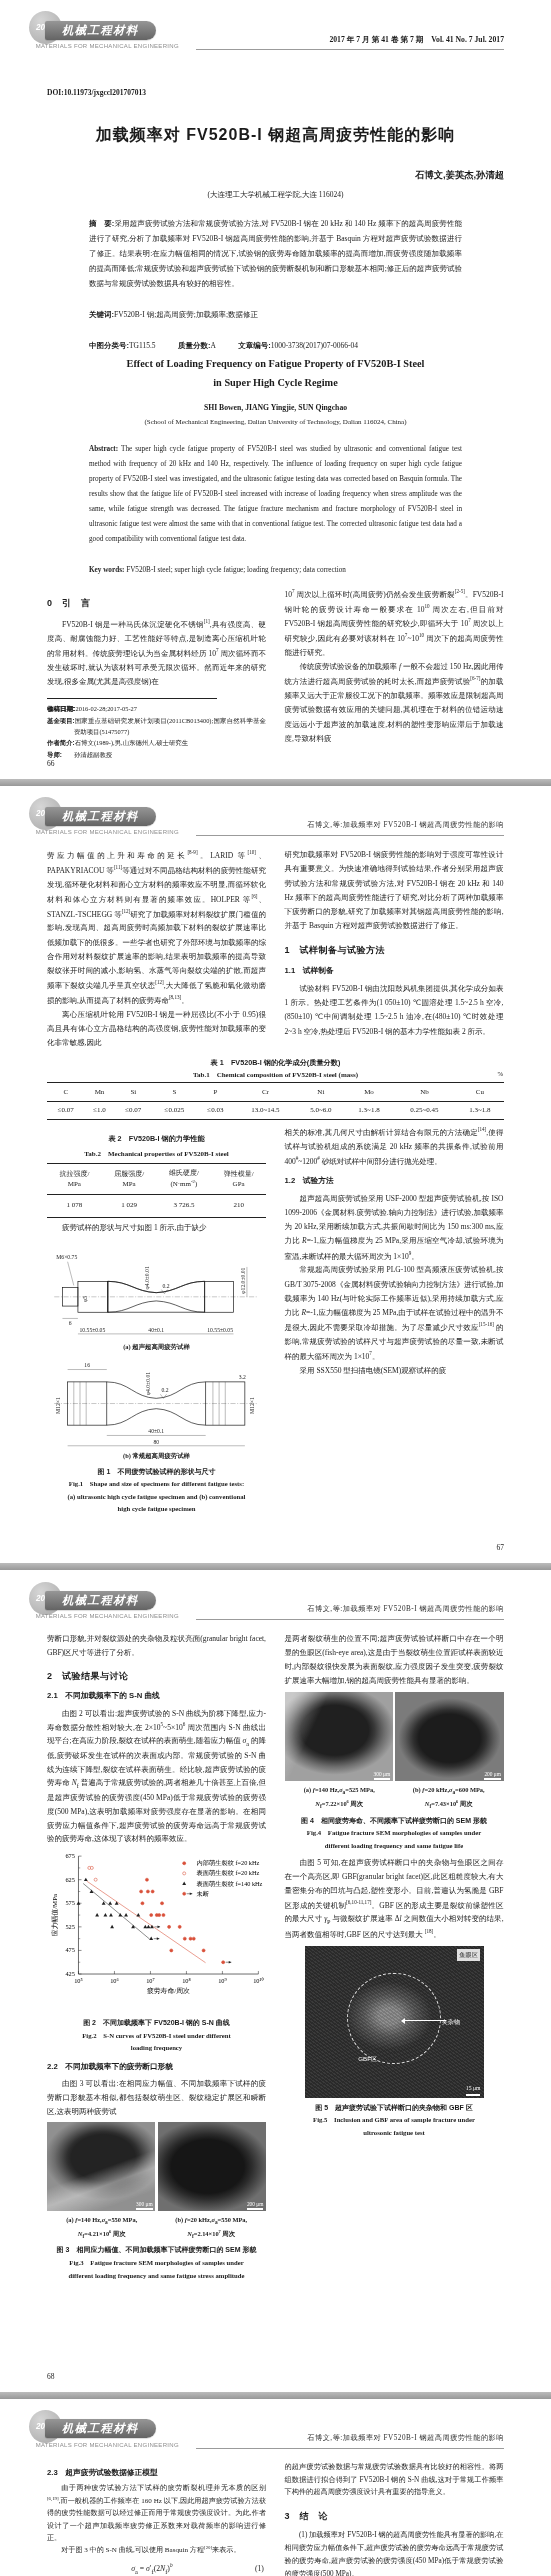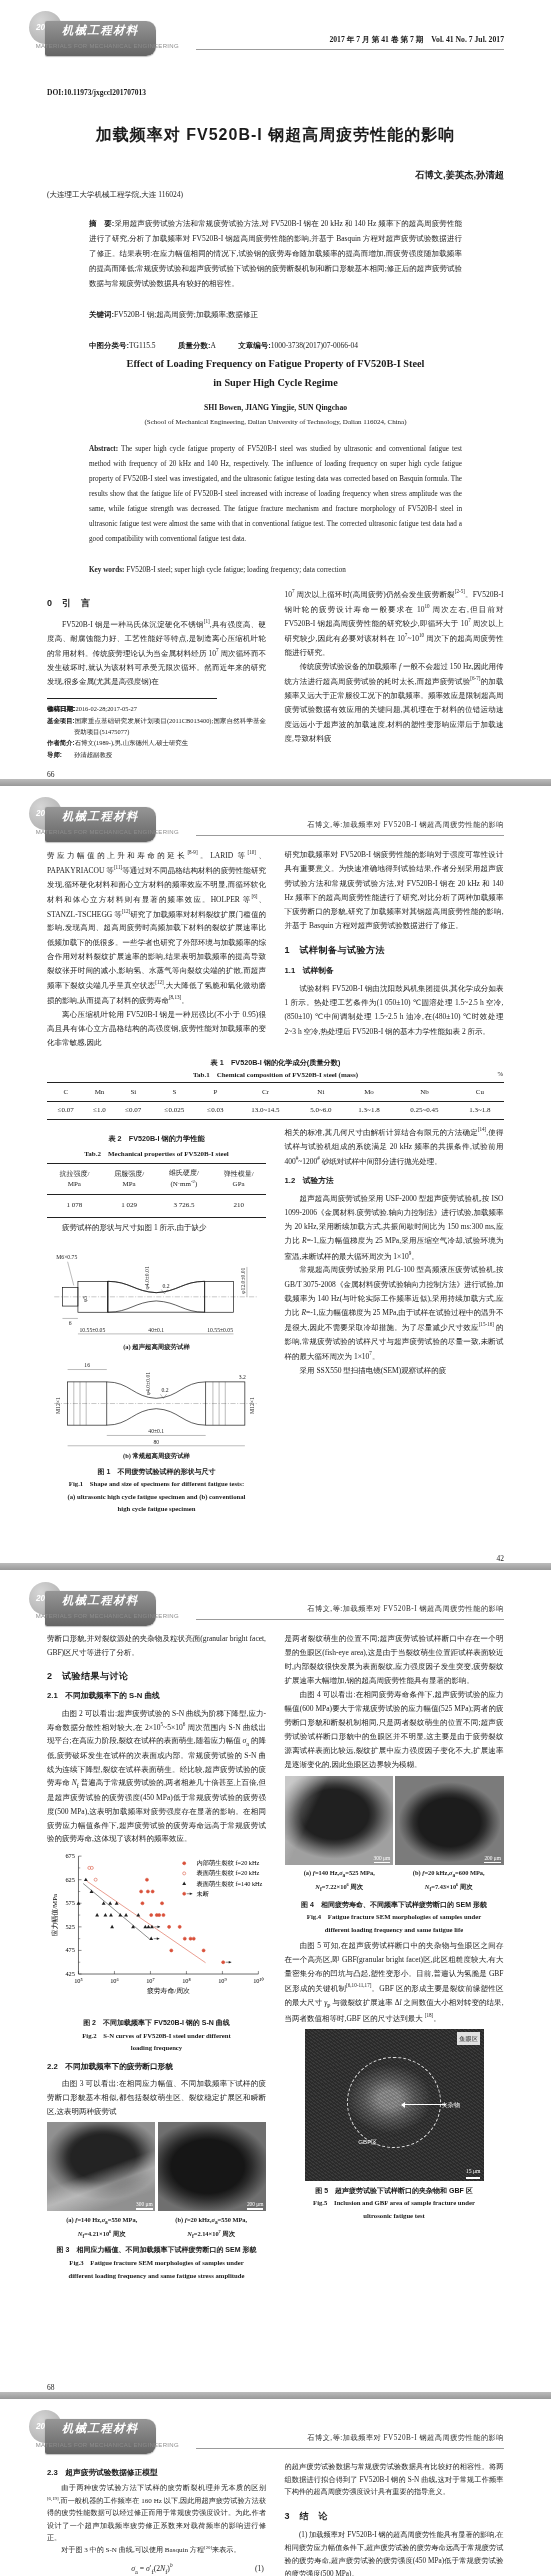--- a/index.html
+++ b/index.html
@@ -7,54 +7,54 @@
 body{width:551px;font-family:"Liberation Serif","DejaVu Sans",serif;color:#1b1b1b}
 .page{position:relative;width:551px;background:#fff;overflow:hidden;padding:0 47px}
 .p1{height:779px}.p2{height:777px}.p3{height:822px}.p4{height:745px}
 .sep{height:7.2px;background:linear-gradient(#bcbcbc,#989898)}
 .sep.thin{height:6.2px}
 
 .pg-header{position:relative;height:62px}
 .logo-circle{position:absolute;left:-18.5px;top:11.3px;width:33px;height:33px;border-radius:50%;
   background:radial-gradient(circle at 35% 30%,#d6d6d6,#a7a7a7);color:#fff;
   font:italic bold 8.2px "Liberation Sans",sans-serif;display:flex;align-items:center;justify-content:center}
-.logo-banner{position:absolute;left:-2.1px;top:20.6px;width:111px;height:35px;
+.logo-banner{position:absolute;left:-2.1px;top:20.6px;width:111px;height:19px;
   background:linear-gradient(#969696,#646464);border-radius:2.1px 9.8px 9.8px 2.1px;color:#fff;
   font:italic bold 11.3px/19px "Liberation Sans","DejaVu Sans",sans-serif;text-align:center;letter-spacing:1.5px;
   box-shadow:0 0.5px 1px rgba(0,0,0,.25)}
 .logo-en{position:absolute;left:-11.3px;top:43px;font:6px "Liberation Sans",sans-serif;color:#8d8d8d;letter-spacing:0.3px;white-space:nowrap}
 .header-line{position:absolute;left:149px;right:0;top:49px;border-top:1px solid #9b9b9b}
 .running-title{position:absolute;right:0;top:34px;font-size:7.2px;color:#2e2e2e;letter-spacing:0.5px}
 .issue-line{position:absolute;right:0;top:35px;font-weight:bold;font-size:7.7px}
 
 .doi{font-weight:bold;font-size:7.5px;margin-top:26px}
 .main-title{text-align:center;font-size:16px;font-weight:bold;margin-top:28px;letter-spacing:1px;
   font-family:"Liberation Sans","DejaVu Sans",sans-serif}
 .authors{text-align:right;font-size:9.3px;font-weight:bold;margin-top:23px;
   font-family:"Liberation Sans","DejaVu Sans",sans-serif}
-.affil{text-align:left;font-size:7.5px;margin-top:8.2px}
+.affil{text-align:center;font-size:7.5px;margin-top:8.2px}
 .abs-block{padding:0 42px;margin-top:11.3px;font-size:7.5px;line-height:2.0;text-align:justify}
 .abs-block p{margin-top:16px}
 .abs-block .lbl{font-family:"Liberation Sans",sans-serif}
 .en-title{text-align:center;font-weight:bold;font-size:10.3px;line-height:1.85;margin-top:1px}
 .en-authors{text-align:center;font-weight:bold;font-size:7.7px;margin-top:10.3px}
 .en-affil{text-align:center;font-size:7px;margin-top:6.2px}
 .abs-block.en{font-size:7.2px;line-height:2.08;margin-top:7.2px}
 
 .cols{display:flex;gap:18.5px}
 .col{width:219px;font-size:7.5px;line-height:1.9;text-align:justify}
 .col p{text-indent:2em}
 .cont>p:first-child{text-indent:0}
 h2.sec{font-size:9px;font-weight:bold;margin:8.2px 0 5.2px;font-family:"Liberation Sans","DejaVu Sans",sans-serif;letter-spacing:0.5px}
 h3.subsec{font-size:7.7px;font-weight:bold;margin:5.2px 0 3.1px;font-family:"Liberation Sans","DejaVu Sans",sans-serif}
 .footnote{margin-top:8.2px;font-size:6.4px;line-height:1.78;text-align:justify}
 .footnote::before{content:"";display:block;width:170px;border-top:0.8px solid #222;margin-bottom:4.6px}
 .footnote p{text-indent:0;padding-left:4.2em}
 .footnote p b{font-family:"Liberation Sans",sans-serif;margin-left:-4.2em;float:left}
-.pageno{position:absolute;bottom:0;font-size:7.5px}
+.pageno{position:absolute;bottom:11px;font-size:7.5px}
 .pn-left{left:47px}.pn-right{right:47px}
 sup{font-size:.68em}
 
 .tbl-title-cn{text-align:center;font-weight:bold;font-size:7.2px;margin-top:7.2px;font-family:"Liberation Sans",sans-serif}
 .tbl-title-en{text-align:center;font-weight:bold;font-size:7px;margin:2.6px 0 1.5px;position:relative}
 .tbl-title-en .unit{position:absolute;right:1px;font-weight:normal;font-size:6.7px}
 table.three{width:100%;border-collapse:collapse;font-size:7px;text-align:center;border-top:0.8px solid #222;border-bottom:0.8px solid #222}
 table.three th{font-weight:normal;border-bottom:0.5px solid #222;padding:3.6px 1px;line-height:1.5}
 table.three td{padding:4.6px 1px}
 .tbl2{margin-bottom:3.1px}
@@ -305,21 +305,21 @@
           <p>相关的标准,其几何尺寸由解析计算结合有限元的方法确定<sup>[14]</sup>,使得试样与试验机组成的系统满足 20 kHz 频率的共振条件,试验前用 400<sup>#</sup>~1200<sup>#</sup> 砂纸对试样中间部分进行抛光处理。</p>
         </div>
       <h3 class="subsec">1.2　试验方法</h3>
       <div>
           <p>超声超高周疲劳试验采用 USF-2000 型超声疲劳试验机,按 ISO 1099-2006《金属材料.疲劳试验.轴向力控制法》进行试验,加载频率为 20 kHz,采用断续加载方式,共振间歇时间比为 150 ms:300 ms,应力比 <i>R</i>=-1,应力幅值梯度为 25 MPa,采用压缩空气冷却,试验环境为室温,未断试样的最大循环周次为 1×10<sup>9</sup>。</p>
           <p>常规超高周疲劳试验采用 PLG-100 型高频液压疲劳试验机,按 GB/T 3075-2008《金属材料疲劳试验轴向力控制方法》进行试验,加载频率为 140 Hz(与叶轮实际工作频率近似),采用持续加载方式,应力比 <i>R</i>=-1,应力幅值梯度为 25 MPa,由于试样在试验过程中的温升不是很大,因此不需要采取冷却措施。为了尽量减少尺寸效应<sup>[15-16]</sup> 的影响,常规疲劳试验的试样尺寸与超声疲劳试验的尽量一致,未断试样的最大循环周次为 1×10<sup>7</sup>。</p>
           <p>采用 SSX550 型扫描电镜(SEM)观察试样的疲</p>
         </div>
     </div>
   </div>
-  <div class="pageno pn-right">42</div>
+  <div class="pageno pn-right">67</div>
 </div>
 <div class="sep"></div>
 
 <div class="page p3">
   <div class="pg-header">
     <div class="logo-circle">2017</div>
     <div class="logo-banner">机械工程材料</div>
     <div class="logo-en">MATERIALS  FOR  MECHANICAL  ENGINEERING</div>
     <div class="header-line"></div>
     <div class="running-title">石博文,等:加载频率对 FV520B-I 钢超高周疲劳性能的影响</div>
@@ -449,21 +449,20 @@
       </div>
       <div class="fig-cap-cn">图 3　相同应力幅值、不同加载频率下试样疲劳断口的 SEM 形貌</div>
       <div class="fig-cap-en">
         <div>Fig.3　Fatigue fracture SEM morphologies of samples under</div>
         <div>different loading frequency and same fatigue stress amplitude</div>
       </div>
     </div>
     <div class="col" style="line-height:1.86">
       <div class="cont">
           <p>是两者裂纹萌生的位置不同;超声疲劳试验试样断口中存在一个明显的鱼眼区(fish-eye area),这是由于当裂纹萌生位置距试样表面较近时,内部裂纹很快发展为表面裂纹,应力强度因子发生突变,疲劳裂纹扩展速率大幅增加,钢的超高周疲劳性能具有显著的影响。</p>
-          <p>由图 4 可以看出:在相同疲劳寿命条件下,超声疲劳试验的应力幅值(600 MPa)要大于常规疲劳试验的应力幅值(525 MPa);两者的疲劳断口形貌和断裂机制相同,只是两者裂纹萌生的位置不同;超声疲劳试验试样断口形貌中的鱼眼区并不明显,这主要是由于疲劳裂纹源离试样表面比较远,裂纹扩展中应力强度因子变化不大,扩展速率是逐渐变化的,因此鱼眼区边界较为模糊。</p>
         </div>
       <div class="sem-row">
         <div class="sem sem4a">
             <span class="scale">300 μm</span>
           </div>
         <div class="sem sem4b">
             <span class="scale">200 μm</span>
           </div>
       </div>
       <div class="sub-caps">

